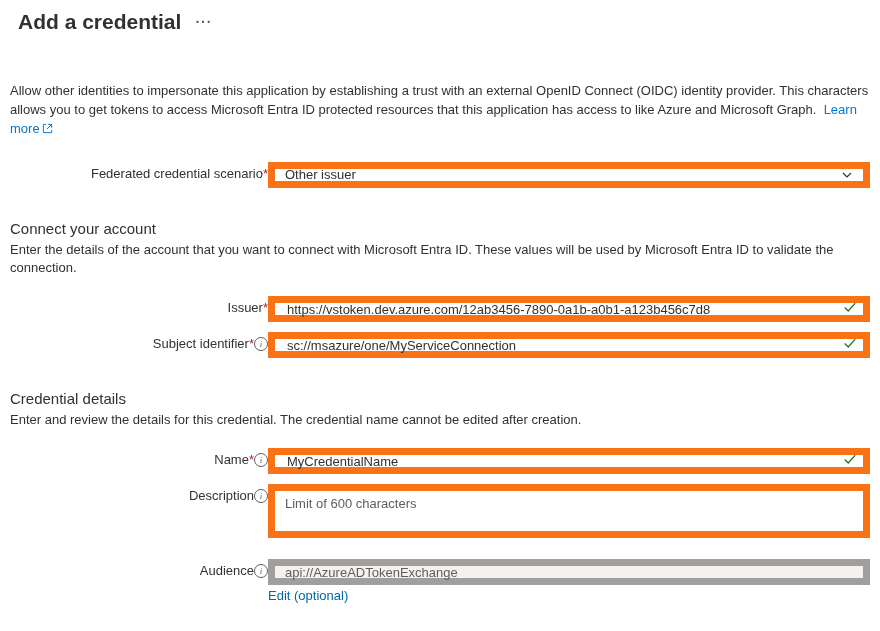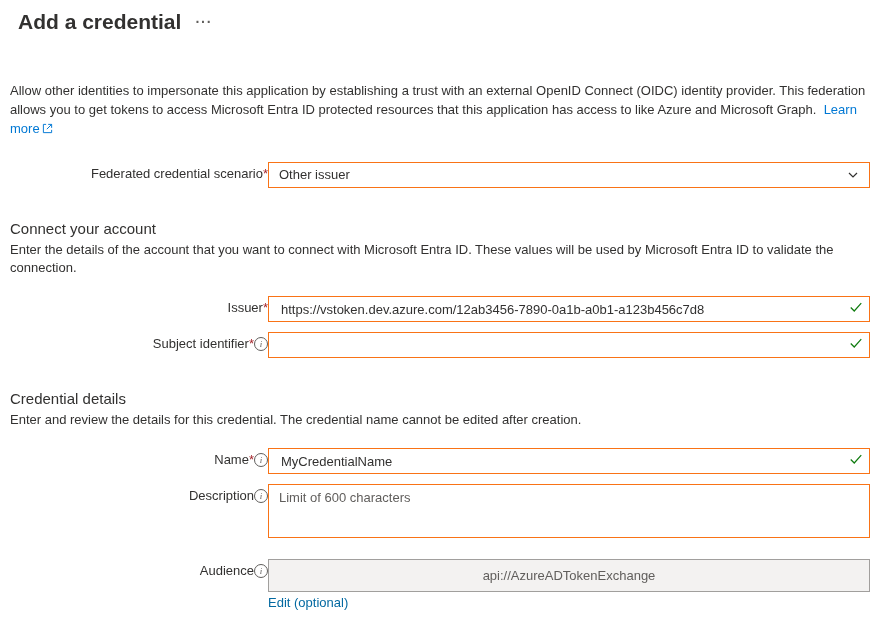--- a/index.html
+++ b/index.html
@@ -67,21 +67,21 @@
     color: #605e5c;
     font-style: italic;
     font-family: Georgia, serif;
     cursor: default;
   }
   .control-col {
     flex: 1;
   }
   .select-wrap, .text-input, .textarea-input, .readonly-input {
     width: 100%;
-    border: 1px solid #f97316;
+    border: 7px solid #f97316;
     font-family: inherit;
     font-size: 13px;
     color: #323130;
     background: #fff;
   }
   .select-wrap {
     display: flex;
     align-items: center;
     justify-content: space-between;
     padding: 4px 10px;
@@ -113,28 +113,27 @@
   }
   .textarea-input {
     min-height: 54px;
     padding: 5px 10px;
     font: inherit;
     resize: none;
     outline: none;
   }
   .textarea-input::placeholder { color: #605e5c; }
   .readonly-input {
-    height: 33px;
+    height: 26px;
     padding: 3px 10px;
     background: #f3f2f1;
     border-color: #a19f9d;
     color: #605e5c;
     display: flex;
     align-items: center;
-    justify-content: center;
   }
   h2.section {
     font-size: 15px;
     font-weight: 400;
     margin: 32px 0 4px 0;
   }
   p.section-desc {
     margin: 0 0 18px 0;
     line-height: 1.45;
   }
@@ -148,21 +147,21 @@
 </style>
 </head>
 <body>
 
 <h1>
   <span>Add a credential</span>
   <span class="ellipsis">···</span>
 </h1>
 
 <p class="intro">
-  <span>Allow other identities to impersonate this application by establishing a trust with an external OpenID Connect (OIDC) identity provider. This federation allows you to get tokens to access Microsoft Entra ID protected resources that this application has access to like Azure and Microsoft Graph.</span>
+  <span>Allow other identities to impersonate this application by establishing a trust with an external OpenID Connect (OIDC) identity provider. This characters allows you to get tokens to access Microsoft Entra ID protected resources that this application has access to like Azure and Microsoft Graph.</span>
   &nbsp;<a class="link"><span>Learn more</span><span class="ext-icon"><svg width="11" height="11" viewBox="0 0 16 16">
           <path fill="none" stroke="#0078d4" stroke-width="1.4" d="M6 2H2v12h12v-4M9 2h5v5M14 2L7 9"></path>
         </svg></span></a>
 </p>
 
 <div class="form-row">
   <div class="label-col">
     <span>Federated credential scenario</span>
     <span class="req">*</span>
   </div>
@@ -197,20 +196,21 @@
 </div>
 
 <div class="form-row">
   <div class="label-col">
     <span>Subject identifier</span>
     <span class="req">*</span>
     <span class="info-icon">i</span>
   </div>
   <div class="control-col">
     <div class="text-input">
+      <input type="text" value="sc://msazure/one/MyServiceConnection" style="">
       <span class="check-icon"><svg width="14" height="14" viewBox="0 0 16 16">
             <path fill="none" stroke="#107c10" stroke-width="1.4" d="M2 8l4 4 8-9"></path>
           </svg></span>
     </div>
   </div>
 </div>
 
 <h2 class="section">Credential details</h2>
 <p class="section-desc">Enter and review the details for this credential. The credential name cannot be edited after creation.</p>
 

